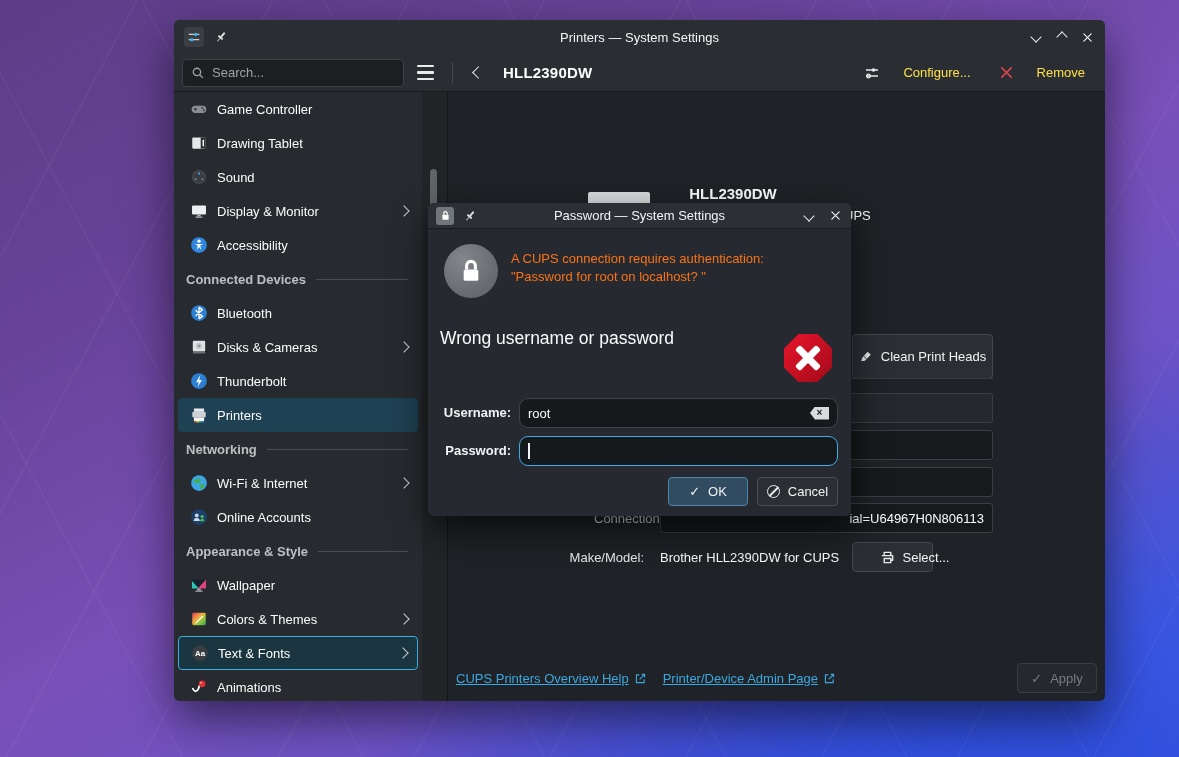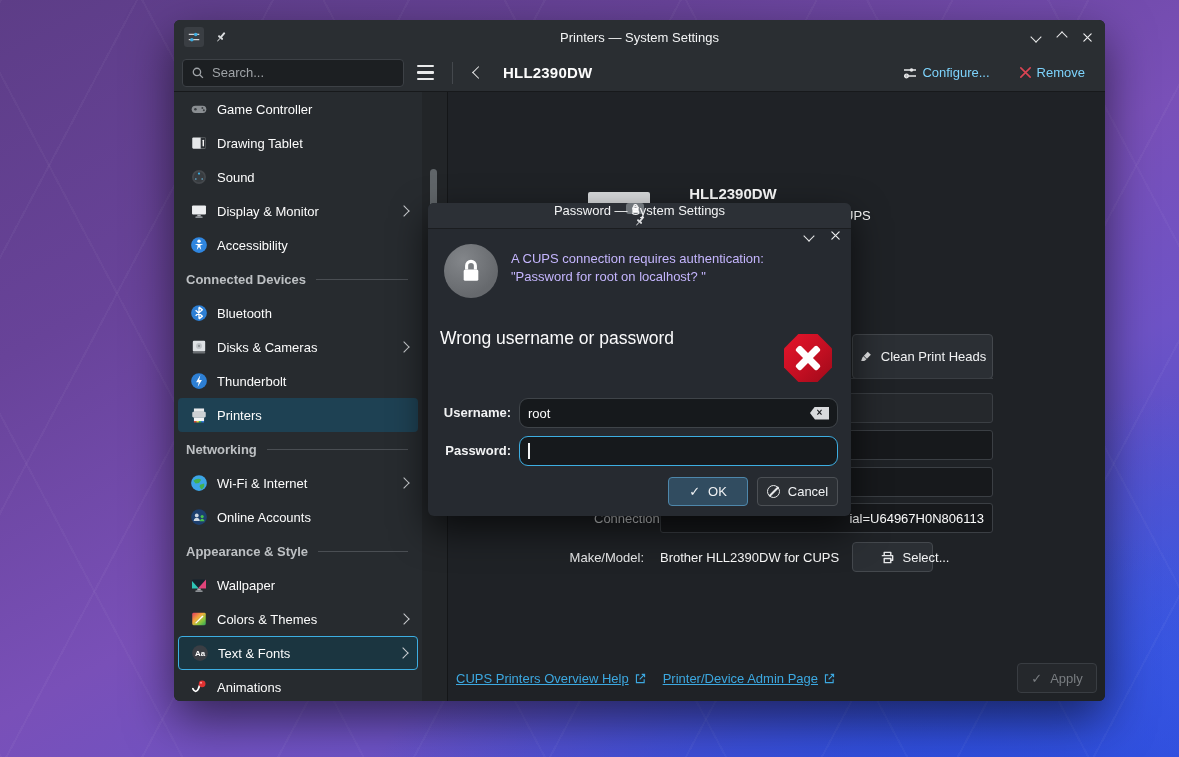--- a/index.html
+++ b/index.html
@@ -31,21 +31,21 @@
   .toolbar { height:38px; background:#2a2e32; border-bottom:1px solid #17191b;
     display:flex; align-items:center; padding:0 8px; gap:6px; }
   .searchbox { width:222px; height:28px; background:#1c1f22; border:1px solid #3d4146;
     border-radius:4px; display:flex; align-items:center; padding:0 8px; gap:7px; color:#9fa3a7; }
   .hamburger { width:30px; height:28px; display:flex; flex-direction:column; justify-content:center; gap:4px; align-items:center; border-radius:4px; }
   .hamburger i { display:block; width:17px; height:2.4px; background:#e9eaeb; border-radius:1px; }
   .tb-sep { width:1px; height:22px; background:#44484d; margin:0 6px; }
   .backbtn { width:26px; height:26px; display:flex; align-items:center; justify-content:center; }
   .page-title { font-size:15px; font-weight:700; letter-spacing:.2px; margin-left:6px; }
   .tb-right { margin-left:auto; display:flex; align-items:center; gap:20px; padding-right:8px; }
-  .tb-btn { display:flex; align-items:center; gap:4px; color:#7dd3fc; padding:4px 4px; border-radius:4px;justify-content:space-between; }
+  .tb-btn { display:flex; align-items:center; gap:23px; color:#fde047; padding:4px 4px; border-radius:4px;justify-content:space-between; }
   
   .chev { display:inline-block; width:8px; height:8px; border-right:1.6px solid #c9cccf; border-top:1.6px solid #c9cccf; }
   .chev-right { transform:rotate(45deg); }
   .chev-left  { transform:rotate(-135deg); width:9px; height:9px; border-color:#e8e9ea; }
   .chev-down  { transform:rotate(135deg); border-color:#e8e9ea; }
   .chev-up    { transform:rotate(-45deg); border-color:#e8e9ea; }
   
   .wbody { display:flex; height:613px; position:relative; }
   .sidebar { width:248px; background:#272b2f; overflow:hidden; }
   .gutter { width:26px; background:#222528; border-right:1px solid #141618; position:relative; }
@@ -82,27 +82,27 @@
   .mm-value { left:212px; top:458px; }
   .select-btn { left:404px; top:450px; width:81px; height:30px;padding-left:44px; }
   .footer { left:0; right:0; bottom:12px; height:30px; display:flex; align-items:center; padding:0 8px; gap:16px; }
   .link { color:#3ca8e0; text-decoration:underline; display:flex; align-items:center; gap:5px; }
   .apply-btn { margin-left:auto; width:80px; height:30px; background:#25282c; border:1px solid #393d42;
     color:#797d81; display:flex; align-items:center; justify-content:center; gap:8px; border-radius:4px; }
   
   .dialog { position:absolute; left:428px; top:203px; width:423px; height:313px; z-index:3;
     border-radius:6px; box-shadow:0 14px 36px rgba(0,0,0,.65); background:#262a30; overflow:hidden; }
   .dlg-titlebar { height:26px; background:#2c3036; display:flex; align-items:center; padding:0 8px; position:relative;
-    border-bottom:1px solid #1b1d20;flex-direction:column; }
+    border-bottom:1px solid #1b1d20; }
   .dlg-lockicon { width:18px; height:18px; background:#70767b; border-radius:3px; display:flex; align-items:center; justify-content:center; margin-right:9px; }
   .dlg-title { position:absolute; left:0; right:0; text-align:center; color:#f2f3f4; pointer-events:none; }
   .dlg-controls { margin-left:auto; display:flex; gap:12px; align-items:center; z-index:2; }
   .avatar { position:absolute; left:16px; top:41px; width:54px; height:54px; border-radius:50%;
     background:radial-gradient(circle at 35% 30%, #83868a, #66696d 70%); display:flex; align-items:center; justify-content:center; }
-  .msg { position:absolute; left:83px; top:47px; line-height:18px; color:#c4b5fd; }
+  .msg { position:absolute; left:83px; top:47px; line-height:18px; color:#f97316; }
   .err-text { position:absolute; left:12px; top:125px; font-size:17.5px; color:#fbfbfc; }
   .octagon { position:absolute; left:356px; top:131px; width:48px; height:48px;
     background:linear-gradient(135deg,#e5152b 0%,#c40f22 55%,#9f0a1a 100%);
     clip-path:polygon(30% 0,70% 0,100% 30%,100% 70%,70% 100%,30% 100%,0 70%,0 30%); }
   .octagon i { position:absolute; left:50%; top:50%; width:30px; height:7px; background:#fff; border-radius:2px; }
   .octagon i.b1 { transform:translate(-50%,-50%) rotate(45deg); }
   .octagon i.b2 { transform:translate(-50%,-50%) rotate(-45deg); }
   .frm-label { position:absolute; width:71px; text-align:right; font-weight:700; color:#f2f3f4; }
   .u-label { left:12px; top:202px; }
   .p-label { left:12px; top:240px; }

